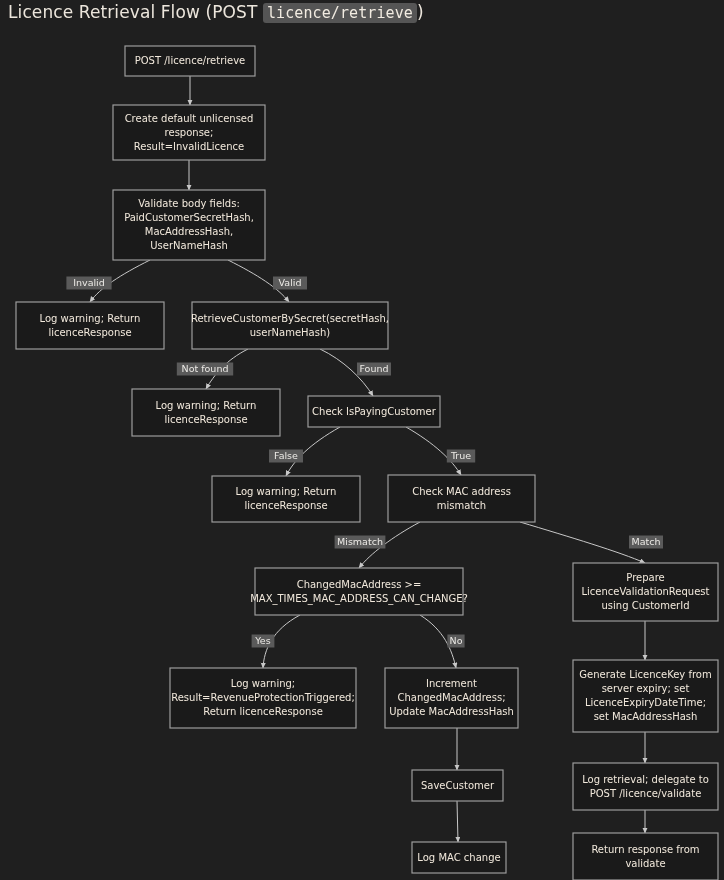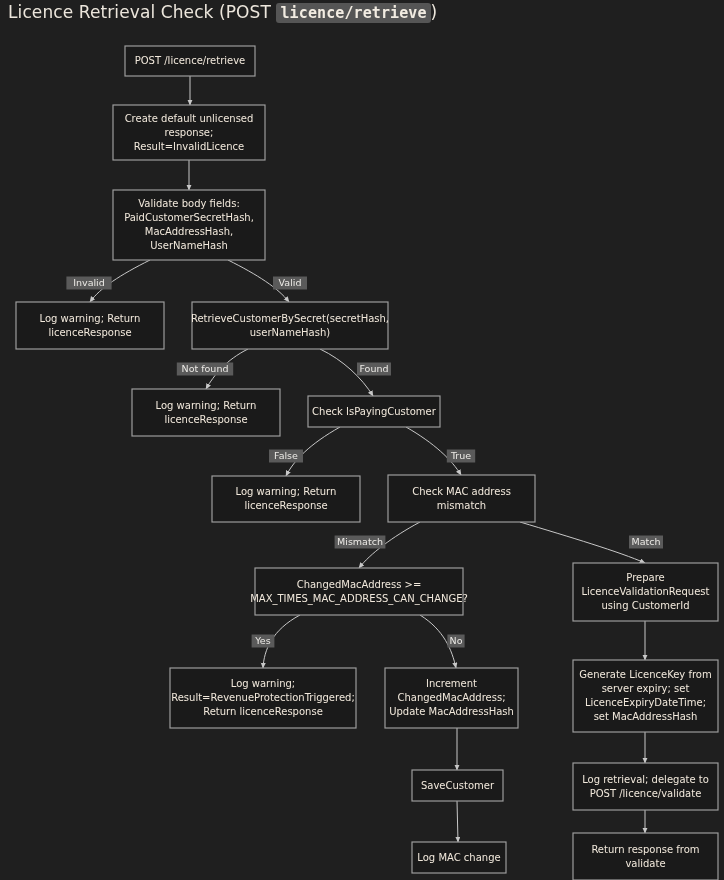--- a/index.html
+++ b/index.html
@@ -25,21 +25,20 @@
     white-space: nowrap;
     letter-spacing: 0.1px;
   }
   #diagram-title .code {
     font-family: "DejaVu Sans Mono", monospace;
     font-size: 15px;
     background: #555555;
     color: #f2ece2;
     padding: 1px 4px;
     border-radius: 3px;
-    font-weight: bold;
   }
   #flow-canvas {
     position: absolute;
     left: 0;
     top: 0;
     width: 724px;
     height: 880px;
   }
   .node-rect {
     fill: #1a1a1a;
@@ -66,21 +65,21 @@
     font-family: "DejaVu Sans", sans-serif;
     font-size: 9.5px;
     text-anchor: middle;
     dominant-baseline: middle;
   }
 </style>
 </head>
 <body>
 
 <div id="diagram-title">
-  <span>Licence Retrieval Check (POST </span><span class="code">licence/retrieve</span><span>)</span>
+  <span>Licence Retrieval Flow (POST </span><span class="code">licence/retrieve</span><span>)</span>
 </div>
 
 <svg id="flow-canvas" viewBox="0 0 724 880" xmlns="http://www.w3.org/2000/svg">
   <defs>
     <marker id="arrowhead" markerWidth="7" markerHeight="7" refX="5.4" refY="2.6" orient="auto" markerUnits="userSpaceOnUse">
       <path d="M0,0 L6,2.6 L0,5.2 z" fill="#c8c8c8"></path>
     </marker>
   </defs>
   <g id="edges-layer">
       <path class="edge-path" d="M190,76 L190,105" marker-end="url(#arrowhead)"></path>

